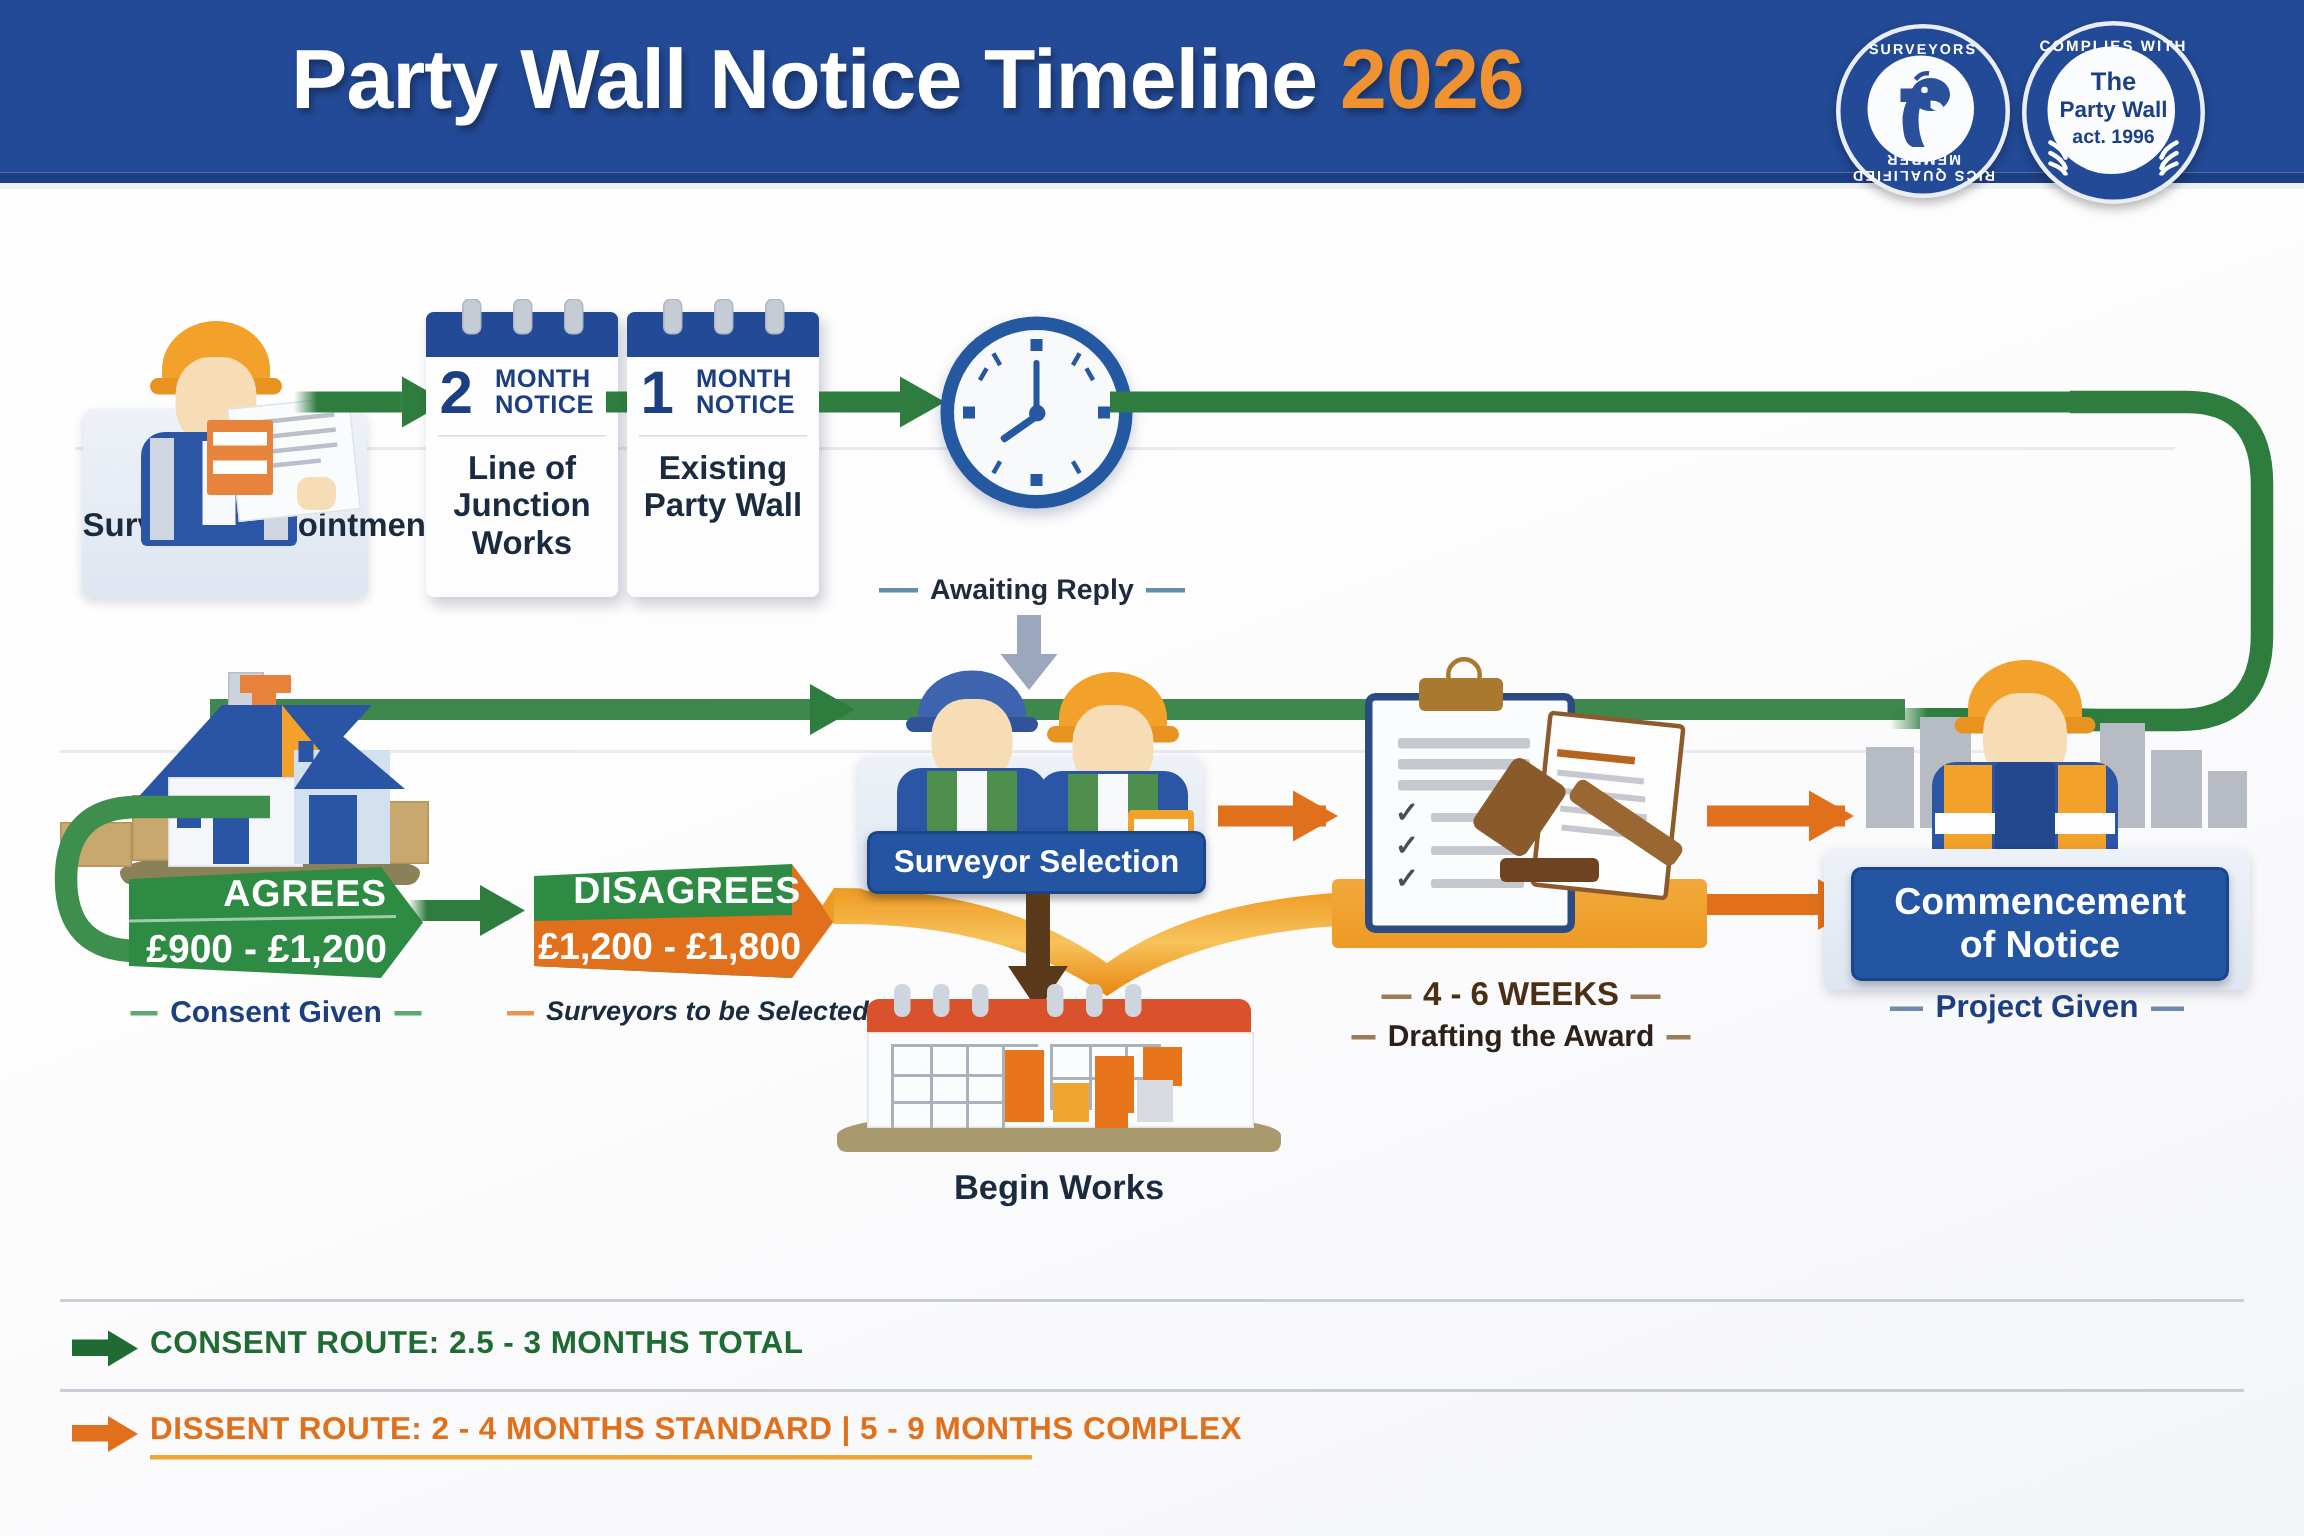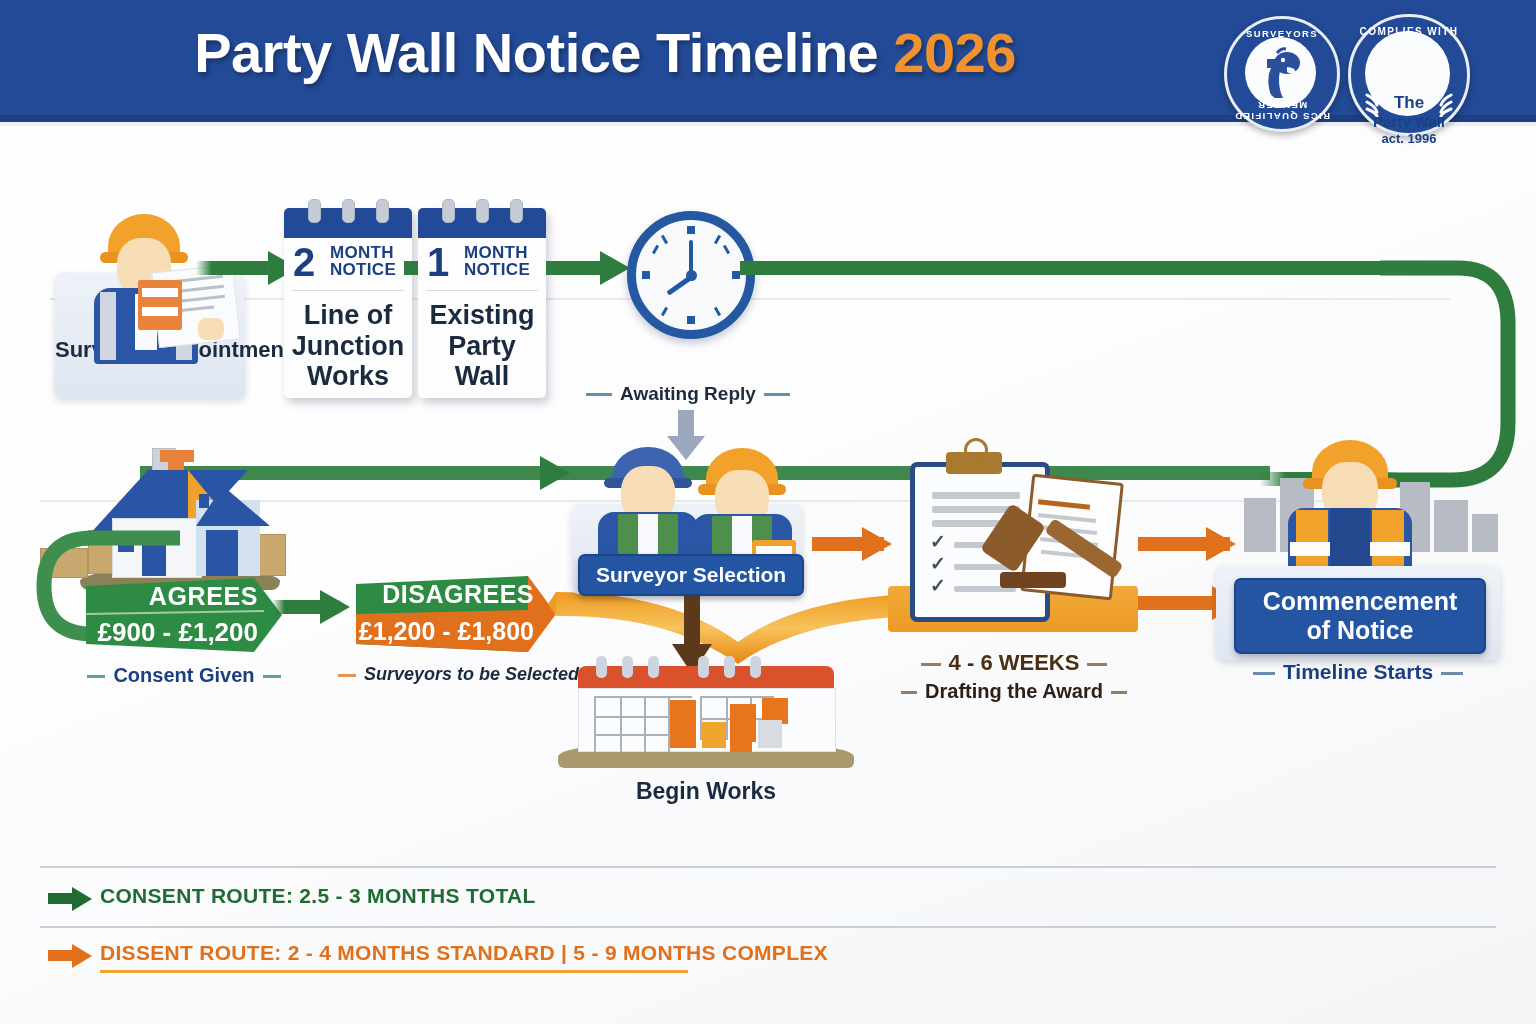--- a/index.html
+++ b/index.html
@@ -28,21 +28,21 @@
   .badge1{left:1224px;top:16px;width:110px;height:110px;}
   .badge1 .badge-inner{left:18px;top:18px;width:71px;height:71px;}
   .badge2{left:1348px;top:14px;width:116px;height:116px;}
   .badge2 .badge-inner{left:14px;top:14px;width:85px;height:85px;}
   .badge-arc{position:absolute;width:100%;text-align:center;color:#ffffff;
     font-size:9.5px;font-weight:bold;letter-spacing:1.4px;}
   .b1-top{top:9px;}
   .b1-bot{bottom:7px;transform:scaleX(-1) scaleY(-1);}
   .b2-top{top:9px;font-size:10px;}
   .badge2-text{position:absolute;left:0;top:28px;width:116px;text-align:center;
-    color:#1c4084;line-height:1.18;margin-top:48px;}
+    color:#1c4084;line-height:1.18;}
   .badge2-text .l1{font-size:17px;font-weight:bold;}
   .badge2-text .l2{font-size:15px;font-weight:bold;}
   .badge2-text .l3{font-size:13px;font-weight:bold;}
   .lionmark{position:absolute;left:30px;top:28px;width:50px;height:52px;}
 
   
   .label-chip{position:absolute;background:#234A96;color:#fff;font-weight:bold;
     border-radius:7px;text-align:center;display:flex;align-items:center;justify-content:center;
     box-shadow:0 3px 6px rgba(0,0,0,.25);border:2px solid #1b3a78;}
   .cap{position:absolute;text-align:center;font-weight:bold;color:#1c3f82;
@@ -67,21 +67,21 @@
     border-radius:5px;box-shadow:3px 5px 9px rgba(20,30,60,.22);overflow:visible;}
   .cal .cal-top{position:absolute;left:0;top:0;width:128px;height:30px;
     background:#234A96;border-radius:5px 5px 0 0;}
   .cal .rings{position:absolute;left:0;top:-9px;width:128px;height:22px;}
   .cal .ring{position:absolute;width:11px;height:22px;background:#c6ccd6;
     border-radius:5px;border:1px solid #aeb6c2;}
   .cal .num{position:absolute;left:9px;top:34px;font-size:40px;font-weight:bold;color:#1c3f82;line-height:1;}
   .cal .mn{position:absolute;left:46px;top:36px;font-size:17px;font-weight:bold;color:#1c3f82;line-height:1.02;letter-spacing:.3px;}
   .cal .sep{position:absolute;left:8px;top:82px;width:112px;height:1px;background:#d5d9e1;}
   .cal .body{position:absolute;left:0;top:92px;width:128px;text-align:center;
-    font-size:27px;font-weight:bold;color:#1a2a3f;line-height:1.13;}
+    font-size:22px;font-weight:bold;color:#1a2a3f;line-height:1.13;}
 
   
   .clock{position:absolute;border-radius:50%;background:#f7f9fb;border:9px solid #2458A0;
     box-shadow:0 4px 9px rgba(20,40,80,.25);}
   .clk-tick{position:absolute;background:#2458A0;}
   .clk-hand{position:absolute;background:#2458A0;border-radius:2px;transform-origin:bottom center;}
   .clk-hub{position:absolute;width:11px;height:11px;border-radius:50%;background:#2458A0;}
 
   
   .hs{position:absolute;}
@@ -498,21 +498,21 @@
     <div class="pers-vest" style="left:1372px;top:510px;width:32px;height:72px;"></div>
     <div class="pers-stripe" style="left:1290px;top:542px;width:120px;height:14px;"></div>
     <div style="position:absolute;left:1330px;top:508px;width:40px;height:74px;background:#23488E;border-radius:4px;"></div>
     <div class="panel" style="left:1216px;top:566px;width:284px;height:94px;"></div>
   </div>
   <div class="label-chip" style="left:1234px;top:578px;width:248px;height:72px;font-size:25px;line-height:1.18;background:#2455A2;border-color:#1c4489;flex-direction:column;">
     <span>Commencement</span>
     <span>of Notice</span>
   </div>
   <div class="cap" style="left:1214px;top:660px;width:288px;font-size:21px;">
-    <span class="dash" style="background:#3f6390;width:22px;"></span><span>Timeline Starts</span><span class="dash" style="background:#3f6390;width:22px;"></span>
+    <span class="dash" style="background:#3f6390;width:22px;"></span><span>Project Given</span><span class="dash" style="background:#3f6390;width:22px;"></span>
   </div>
 
   <div class="legend-rule" style="left:40px;top:866px;width:1456px;"></div>
   <div class="legend-rule" style="left:40px;top:926px;width:1456px;"></div>
 
   <div class="legend-arrow">
     <div class="la-shaft" style="left:48px;top:893px;width:28px;background:#1F6B33;"></div>
     <div class="la-head" style="left:72px;top:887px;border-left:20px solid #1F6B33;"></div>
   </div>
   <div class="legend-row" style="left:100px;top:884px;font-size:21px;letter-spacing:.3px;color:#1F6B33;">

